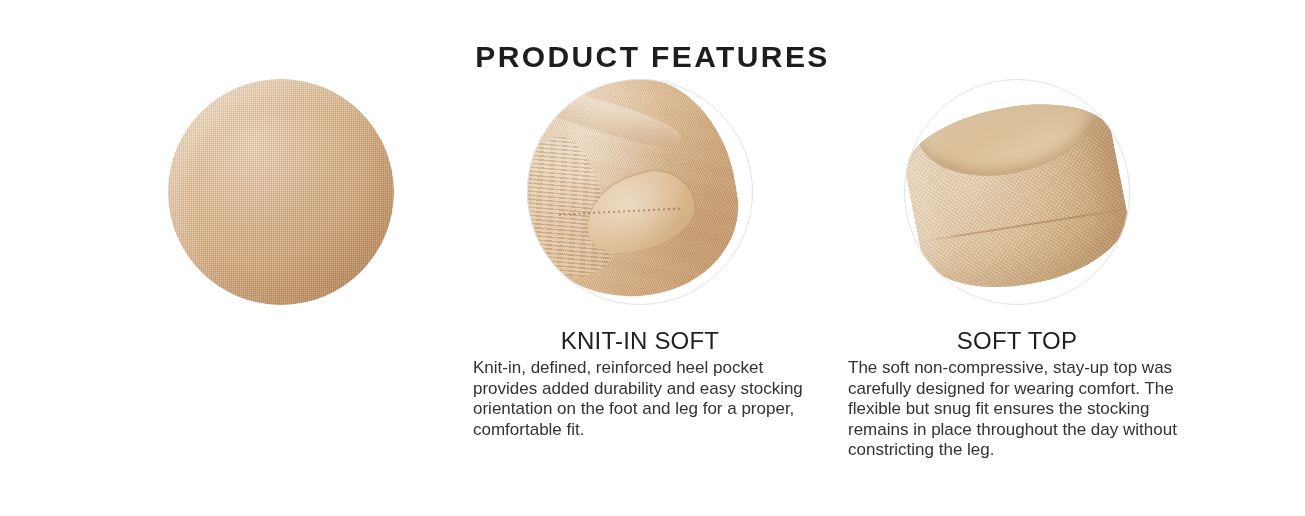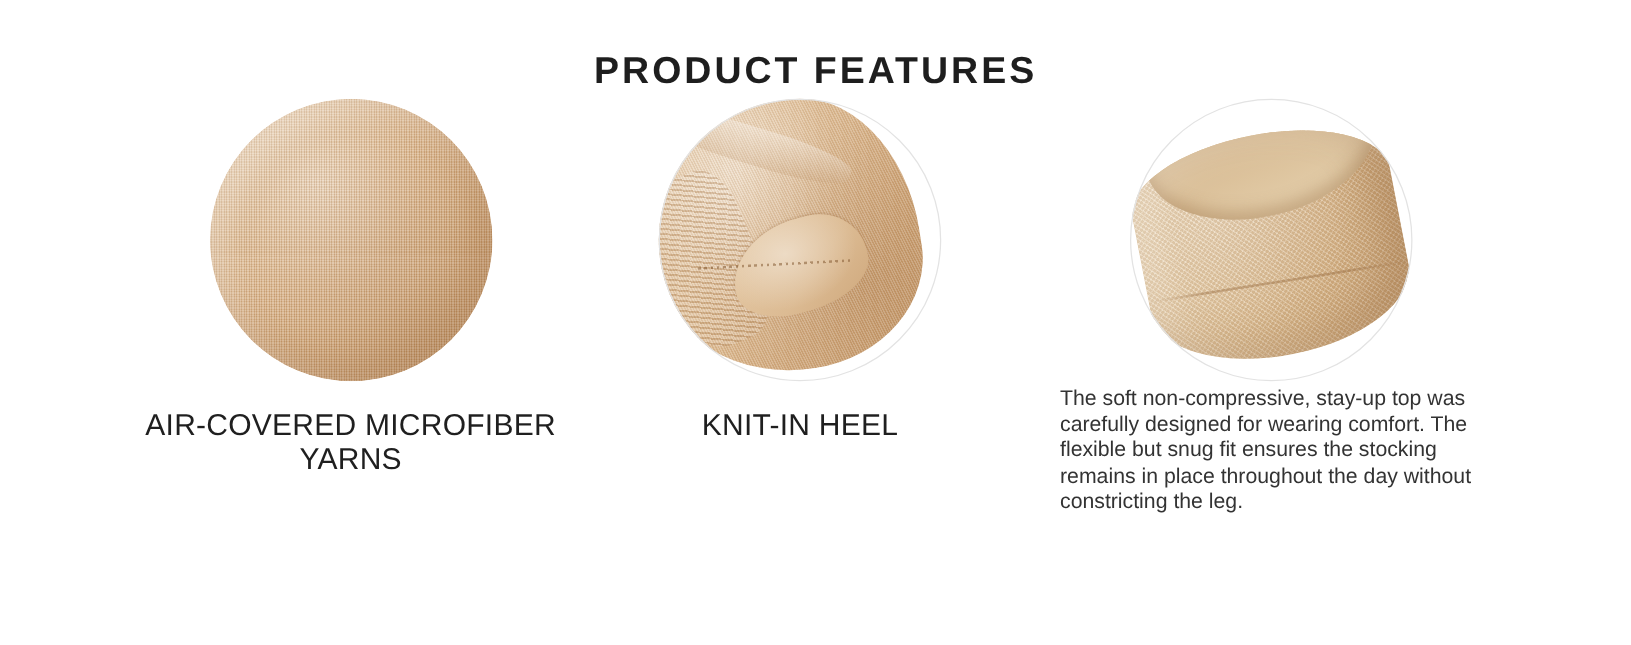--- a/index.html
+++ b/index.html
@@ -240,45 +240,46 @@
 <h1 class="page-title">PRODUCT FEATURES</h1>
 
 <div class="features-row">
 
   <div class="feature-col col-1">
     <div class="media">
       <div class="media-clip">
         <div class="swatch" aria-label="Close-up circular swatch of tan woven microfiber stocking fabric"></div>
       </div>
     </div>
-    <h2 class="feature-heading">AIR-COVERED MICROFIBER YARNS</h2>
   </div>
 
   <div class="feature-col col-2">
     <div class="media">
       <div class="media-clip">
         <div class="heel-body" aria-label="Circular photo of a knit-in reinforced stocking heel pocket">
           <div class="heel-ribs"></div>
           <div class="heel-band"></div>
           <div class="heel-pocket"></div>
           <div class="heel-seam"></div>
         </div>
       </div>
       <div class="media-ring"></div>
     </div>
-    <h2 class="feature-heading">KNIT-IN HEEL</h2>
+    <h2 class="feature-heading">KNIT-IN SOFT</h2>
+    <p class="feature-body">Knit-in, defined, reinforced heel pocket provides added durability and easy stocking orientation on the foot and leg for a proper, comfortable fit.</p>
   </div>
 
   <div class="feature-col col-3">
     <div class="media">
       <div class="media-clip">
         <div class="top-band" aria-label="Circular photo of the soft stay-up band at the top of the stocking">
           <div class="top-mouth"></div>
           <div class="top-seam"></div>
           <div class="top-shade"></div>
         </div>
       </div>
       <div class="media-ring"></div>
     </div>
+    <h2 class="feature-heading">SOFT TOP</h2>
     <p class="feature-body">The soft non-compressive, stay-up top was carefully designed for wearing comfort. The flexible but snug fit ensures the stocking remains in place throughout the day without constricting the leg.</p>
   </div>
 
 </div>
 
 </body></html>

